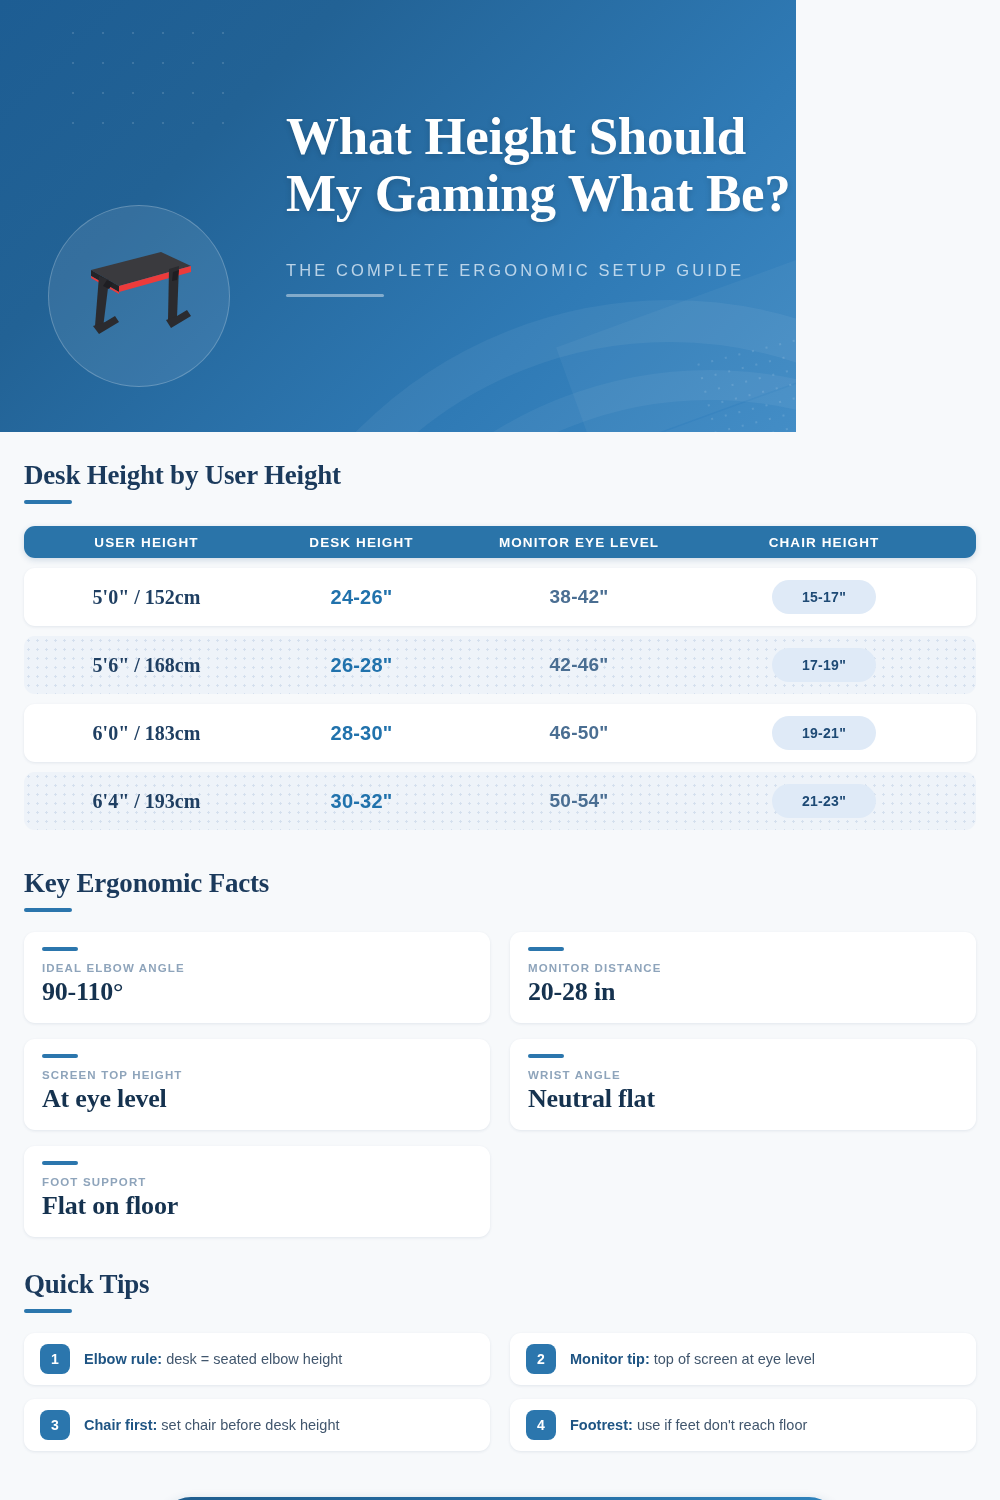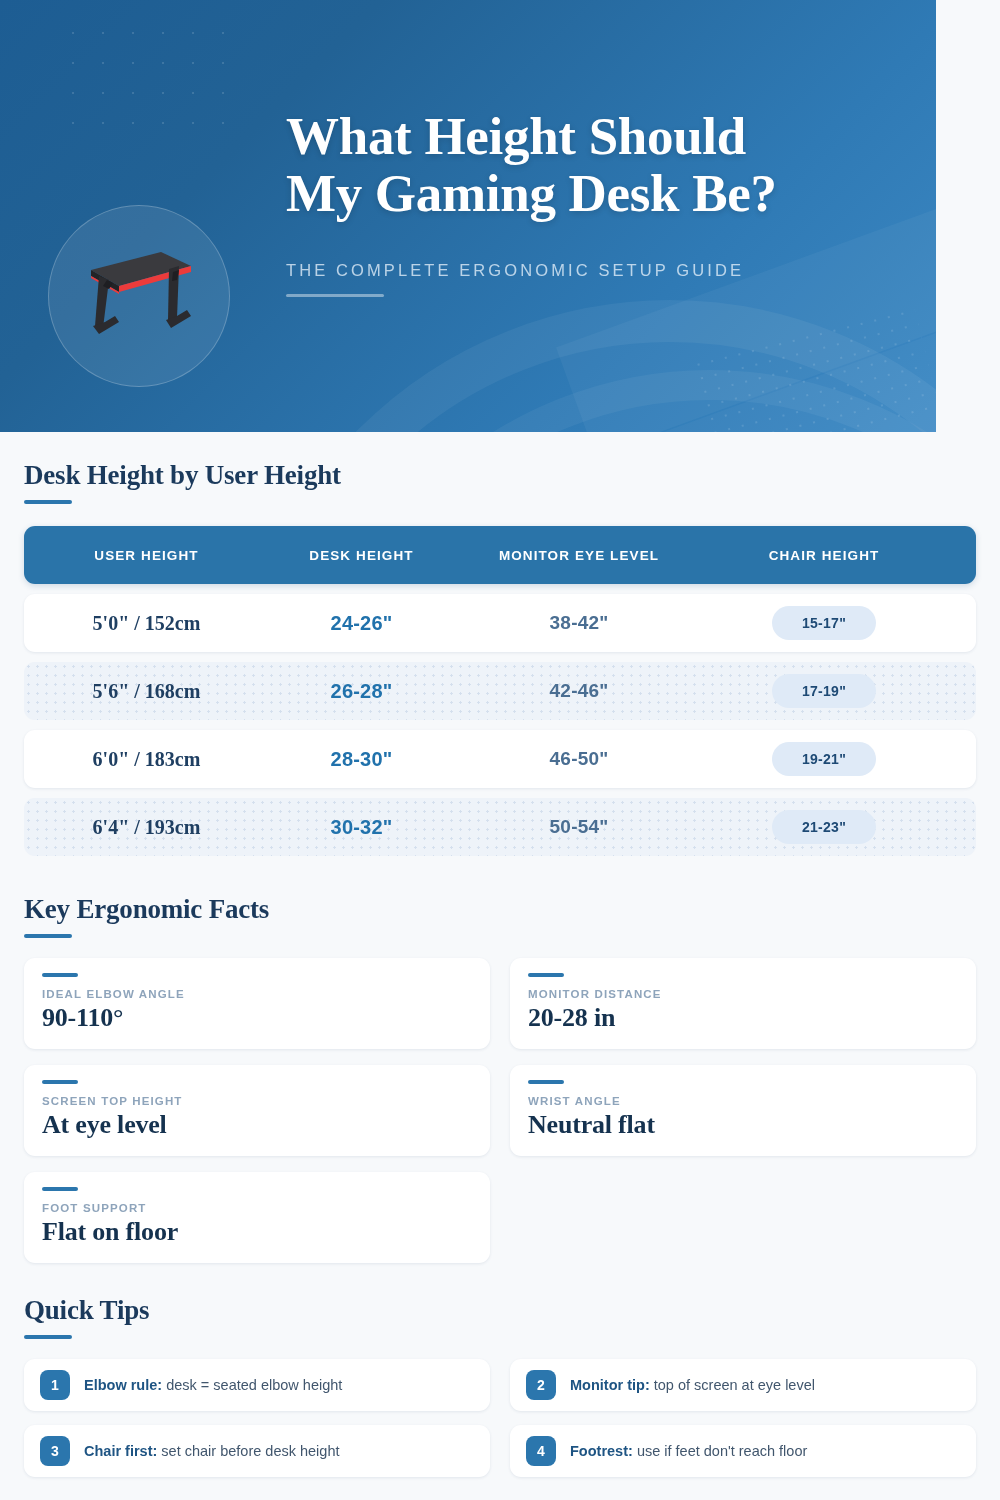--- a/index.html
+++ b/index.html
@@ -7,21 +7,21 @@
   body {
     background:#f7f9fb;
     font-family:"Liberation Sans", sans-serif;
     -webkit-font-smoothing:antialiased;
     overflow:hidden;
   }
 
   
   .header {
     position:relative;
-    width:936px;
+    width:796px;
     height:432px;
     background:linear-gradient(135deg,#1d5d93 0%,#226295 28%,#2f7ab5 70%,#3d89c4 100%);
     overflow:hidden;
   }
   .hdr-dots {
     position:absolute; left:58px; top:18px; width:190px; height:110px;
     background-image:radial-gradient(rgba(255,255,255,0.16) 1.4px, transparent 1.5px);
     background-size:30px 30px;
     opacity:.85;
   }
@@ -105,21 +105,21 @@
     border-radius:2px; margin-top:9px;
   }
   .sec-block { margin-top:0; }
 
   
   .tbl-wrap { margin-top:22px; }
   .tbl-head {
     display:flex;
     background:#2a74a9;
     border-radius:11px;
-    height:58px;
+    height:32px;
     align-items:center;
     box-shadow:0 2px 6px rgba(30,80,130,0.18);
   }
   .tbl-head .cell {
     color:#ffffff;
     font-size:13.5px;
     font-weight:bold;
     letter-spacing:1.1px;
     text-align:center;
   }
@@ -259,21 +259,21 @@
       <path d="M97 84 L108 80 L118 74 L122 80 L102 92 Z" fill="#2b2b2f"></path>
 
       <path d="M38 44 L44 47 L40 53 L34 50 Z" fill="#1e1e22"></path>
       <path d="M104 36 L110 34 L108 44 L103 45 Z" fill="#1e1e22"></path>
     </svg>
   </div>
 
   <div class="hdr-text">
     <div class="hdr-title">
       <div>What Height Should</div>
-      <div>My Gaming Desk Be?</div>
+      <div>My Gaming What Be?</div>
     </div>
     <div class="hdr-sub">THE COMPLETE ERGONOMIC SETUP GUIDE</div>
     <div class="hdr-rule"></div>
   </div>
 </div>
 
 <div class="page">
 
   <div class="sec-block" style="padding-top:28px;">
     <div class="sec-head">Desk Height by User Height</div>

